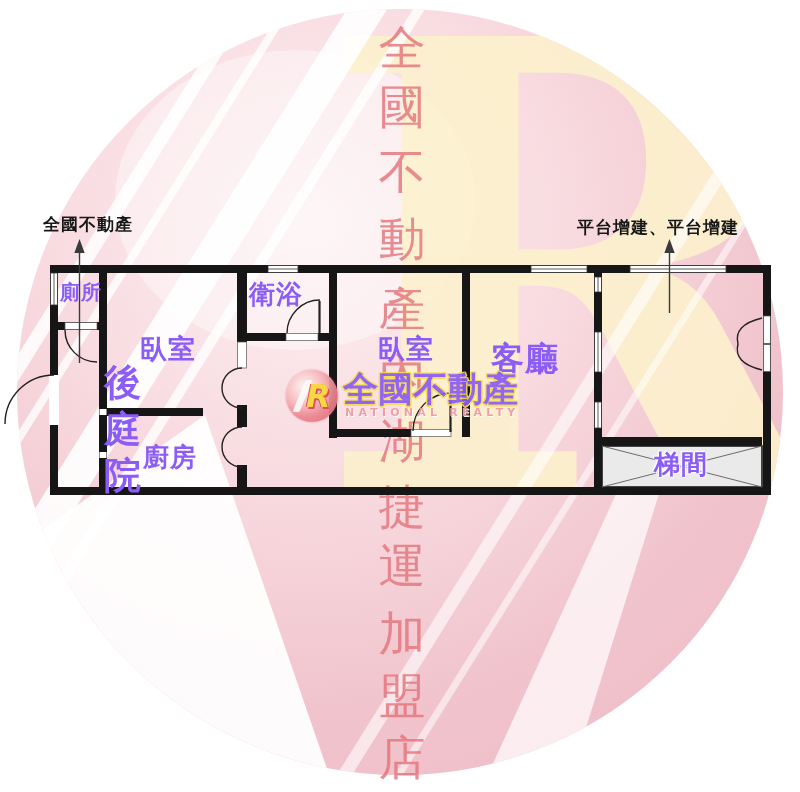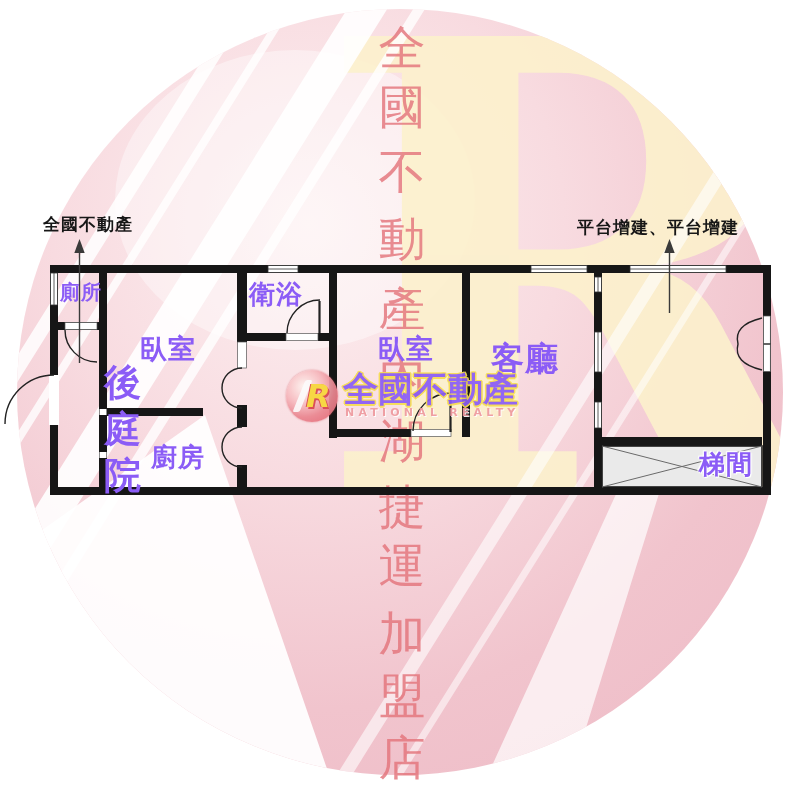--- a/index.html
+++ b/index.html
@@ -14,21 +14,21 @@
   #logo{z-index:4;}
   
   .wm-char{position:absolute;left:376px;width:52px;height:52px;text-align:center;
            font-family:"DejaVu Serif","Liberation Serif",serif;
            font-size:47px;line-height:52px;color:#e4757c;opacity:.82;}
   
   .room-label{position:absolute;transform:translate(-50%,-50%);color:#8b5cf6;
               font-weight:bold;white-space:nowrap;letter-spacing:1px;}
   .room-label.vertical{white-space:normal;word-break:break-all;line-height:1.26;
                        text-align:center;letter-spacing:0;}
-  .halo{text-shadow:0 0 3px #fff,0 0 3px #fff,1px 1px 0 #fff,-1px -1px 0 #fff;margin-left:45px;}
+  .halo{text-shadow:0 0 3px #fff,0 0 3px #fff,1px 1px 0 #fff,-1px -1px 0 #fff;}
   
   .annot{position:absolute;color:#171717;font-weight:bold;font-size:17px;
          letter-spacing:1px;white-space:nowrap;}
   
   #logo{position:absolute;left:286px;top:368px;width:232px;height:58px;opacity:.93;}
   #logo-badge{position:absolute;left:0;top:2px;width:52px;height:52px;border-radius:50%;
       background:radial-gradient(circle at 35% 32%, #fff6f2 0%, #f6b9be 38%, #ea8690 62%, #e25f6d 100%);
       box-shadow:0 0 2px rgba(200,60,70,.6);}
   #logo-badge .slash{position:absolute;left:13px;top:10px;width:7px;height:32px;
       background:#fdfdfd;transform:skewX(-22deg);border-radius:2px;opacity:.9;}
@@ -172,21 +172,21 @@
     </g>
   </svg>
 
   <div id="label-layer">
     <div class="room-label" style="left:81px;top:292px;font-size:20px;">廁所</div>
     <div class="room-label" style="left:168px;top:349px;font-size:27px;">臥室</div>
     <div class="room-label" style="left:276px;top:294px;font-size:26px;">衛浴</div>
     <div class="room-label" style="left:406px;top:349px;font-size:27px;">臥室</div>
     <div class="room-label" style="left:525px;top:359px;font-size:33px;">客廳</div>
     <div class="room-label vertical" style="left:92px;top:430px;font-size:37px;width:32px;margin-left:28px;">後庭院</div>
-    <div class="room-label" style="left:170px;top:457px;font-size:26px;margin-left:8px;">廚房</div>
+    <div class="room-label" style="left:170px;top:457px;font-size:26px;">廚房</div>
     <div class="room-label halo" style="left:681px;top:464px;font-size:26px;">梯間</div>
 
     <div class="annot" style="left:43px;top:213px;">全國不動產</div>
     <div class="annot" style="left:577px;top:216px;">平台增建、平台增建</div>
   </div>
 
   <div id="logo">
     <div id="logo-badge">
       <span class="slash"></span>
       <span class="letter">R</span>

